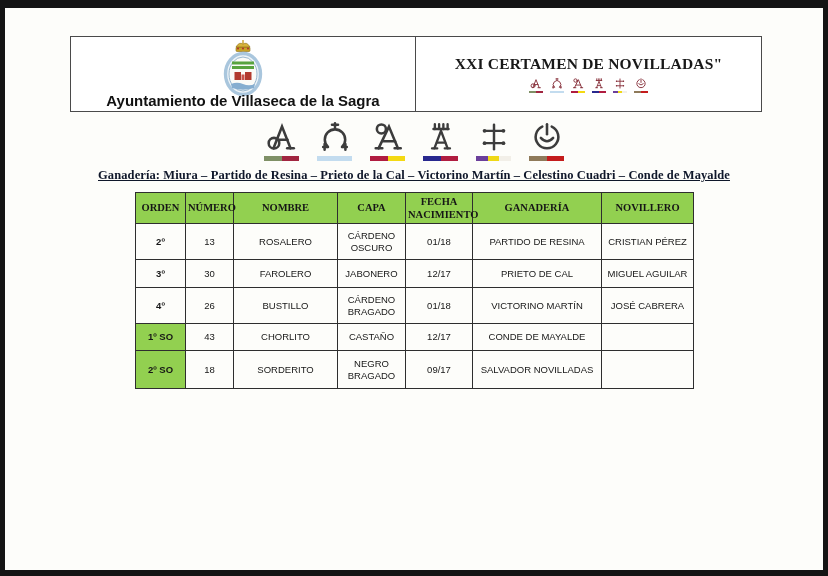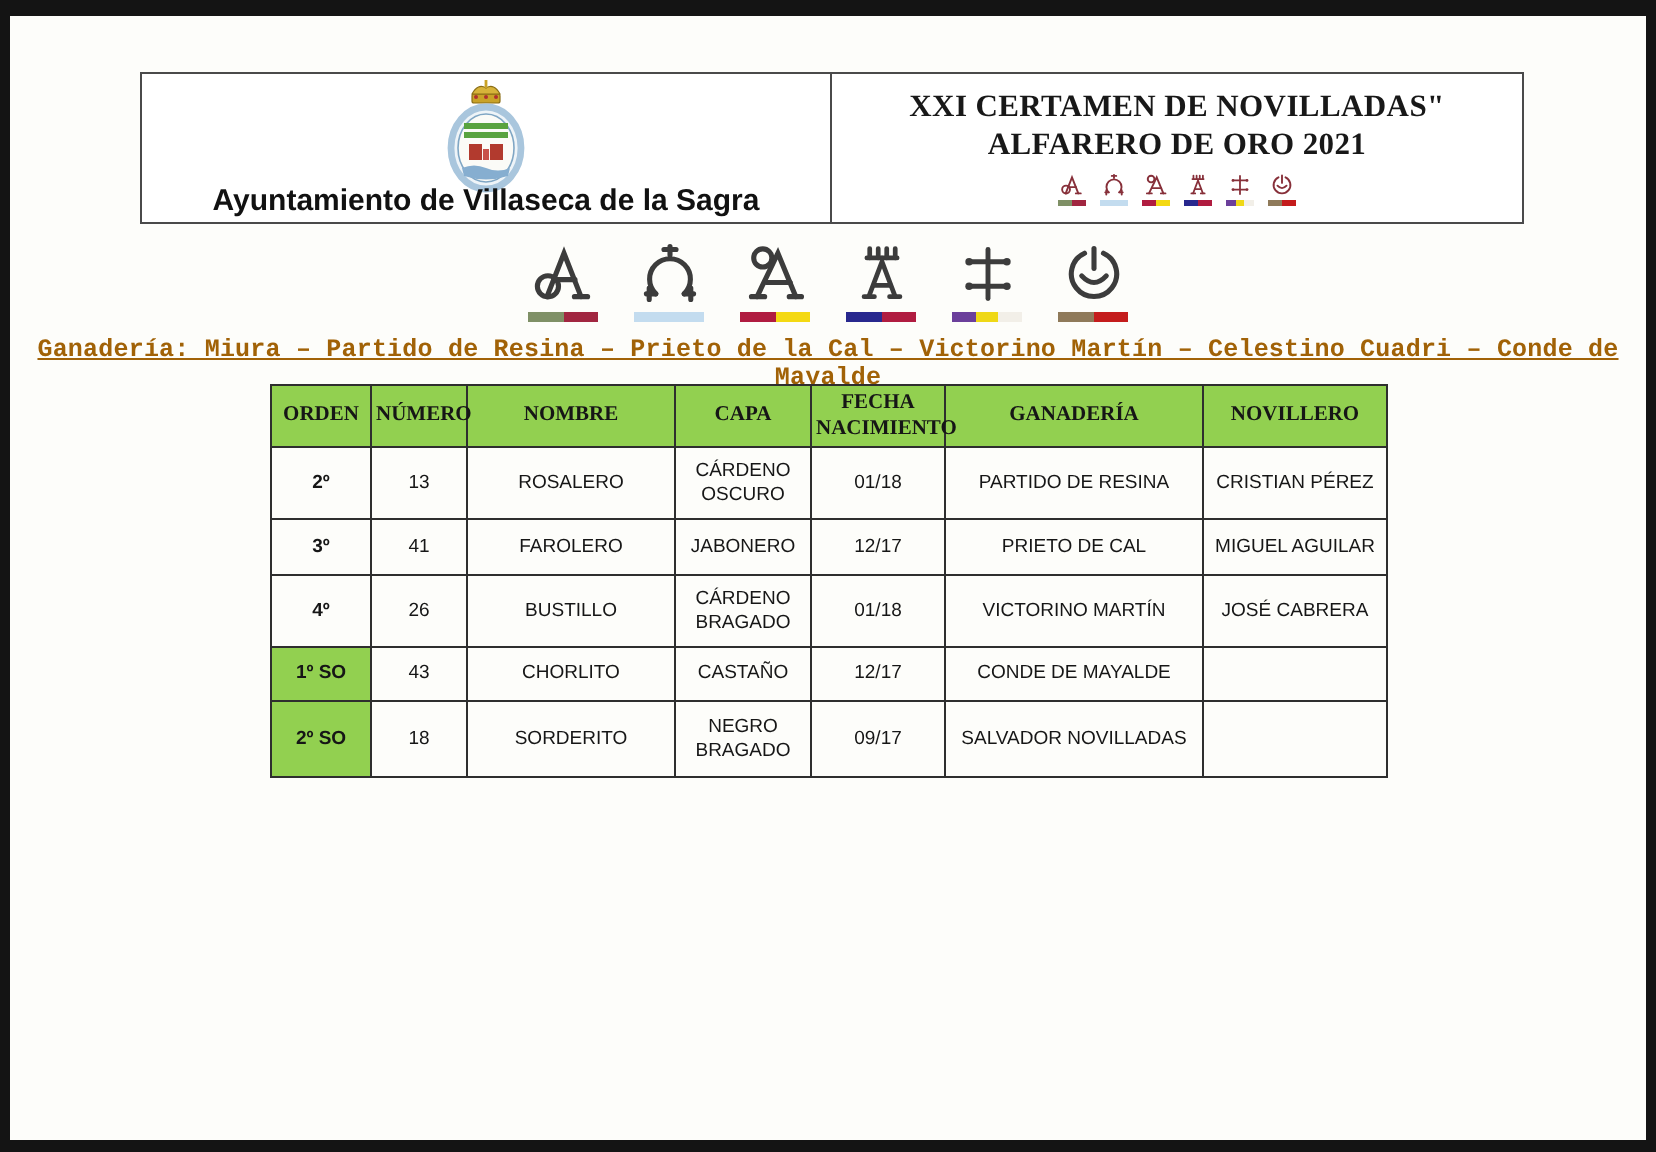--- a/index.html
+++ b/index.html
@@ -47,22 +47,22 @@
     position:absolute;left:0;right:0;top:112px;
     display:flex;justify-content:center;gap:15px;
   }
   .brand-lg{display:flex;flex-direction:column;align-items:center;color:#3c3c3c;}
   .brand-lg svg{width:38px;height:34px;}
   .brand-lg .bar{display:flex;height:5px;width:35px;margin-top:2px;}
 
   
   .ganaderia-line{
     position:absolute;left:0;right:0;top:160px;text-align:center;
-    font-family:Liberation Mono, monospace;font-weight:bold;font-size:12.5px;
-    color:#a16207;text-decoration:underline;letter-spacing:.1px;
+    font-family:Liberation Serif, serif;font-weight:bold;font-size:12.5px;
+    color:#0f172a;text-decoration:underline;letter-spacing:.1px;
   }
 
   
   table.main{
     position:absolute;left:130px;top:184px;width:558px;
     border-collapse:collapse;table-layout:fixed;
     font-size:9.5px;color:#161616;
   }
   table.main th, table.main td{
     border:1px solid #2e2e2e;text-align:center;vertical-align:middle;
@@ -164,21 +164,20 @@
         <rect x="29" y="33" width="6.5" height="8" fill="#b23a2e"></rect>
         <rect x="25.5" y="35.5" width="3" height="5.5" fill="#c8524a"></rect>
 
         <path d="M15 45 Q21 42.5 27 45 Q33 47.5 39 45 L38 49 Q27 52.5 16 49 Z" fill="#86aed0"></path>
       </svg>
       <div class="muni-caption">Ayuntamiento de Villaseca de la Sagra</div>
     </div>
 
     <div class="header-right">
       <div class="title-line">XXI CERTAMEN DE NOVILLADAS"</div>
-      <div class="title-line">ALFARERO DE ORO 2021</div>
       <div class="mini-brands">
         <span class="brand-sm">
           <svg>
               <use href="#g-miura"></use>
             </svg>
             <span class="bar">
               <i style="background: rgb(127, 144, 102);"></i>
               <i style="background: rgb(161, 38, 64);"></i>
             </span>
           </span>
@@ -316,21 +315,21 @@
         <td class="orden">2º</td>
         <td>13</td>
         <td>ROSALERO</td>
         <td>CÁRDENO OSCURO</td>
         <td>01/18</td>
         <td>PARTIDO DE RESINA</td>
         <td>CRISTIAN PÉREZ</td>
       </tr>
       <tr class="r3">
         <td class="orden">3º</td>
-        <td>41</td>
+        <td>30</td>
         <td>FAROLERO</td>
         <td>JABONERO</td>
         <td>12/17</td>
         <td>PRIETO DE CAL</td>
         <td>MIGUEL AGUILAR</td>
       </tr>
       <tr class="r4">
         <td class="orden">4º</td>
         <td>26</td>
         <td>BUSTILLO</td>

